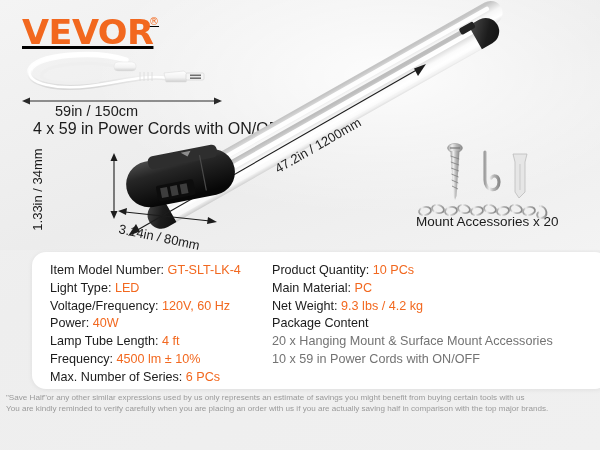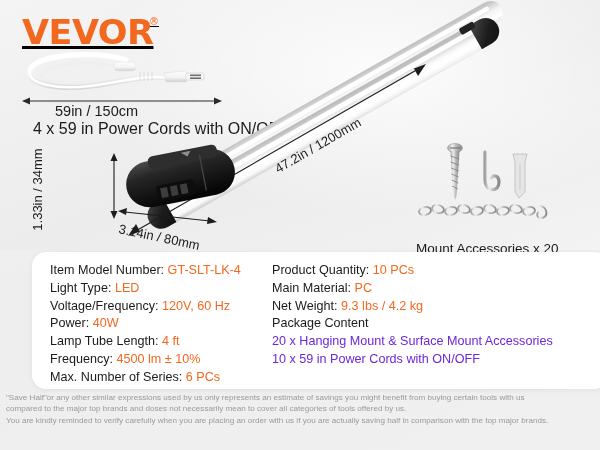--- a/index.html
+++ b/index.html
@@ -82,21 +82,21 @@
     transform-origin: left center;
   }
   #dim-length {
     left: 276px; top: 162px;
     font-size: 13px;
     transform: rotate(-30deg);
     transform-origin: left center;
   }
   #mount-label {
     position: absolute;
-    left: 416px; top: 241px;
+    left: 416px; top: 214px;
     font-size: 13.5px;
     color: #1b1b1b;
     white-space: nowrap;
   }
 
   
   #spec-panel {
     position: absolute;
     left: 32px; top: 252px;
     width: 577px; height: 137px;
@@ -110,21 +110,21 @@
   #spec-col-left  { width: 238px; padding-left: 18px; }
   #spec-col-right { width: 290px; padding-left: 2px; }
 
   .spec-row {
     font-size: 12.6px;
     line-height: 17.8px;
     color: #1b1b1b;
     white-space: nowrap;
   }
   .spec-val { color: #F2681F; }
-  .spec-row-orange { color: #6d28d9; font-size: 12.6px; line-height: 17.8px; white-space: nowrap; }
+  .spec-row-orange { color: #737373; font-size: 12.6px; line-height: 17.8px; white-space: nowrap; }
 
   
   #footer {
     position: absolute;
     left: 6px; top: 392px;
     width: 590px;
   }
   .footer-line {
     font-size: 8.1px;
     line-height: 11.4px;
@@ -372,17 +372,16 @@
         <span>Package Content</span>
       </div>
       <div class="spec-row-orange">20 x Hanging Mount &amp; Surface Mount Accessories</div>
       <div class="spec-row-orange">10 x 59 in Power Cords with ON/OFF</div>
     </div>
 
   </div>
 
   <div id="footer">
     <div class="footer-line">"Save Half"or any other similar expressions used by us only represents an estimate of savings you might benefit from buying certain tools with us</div>
-    <div class="footer-line">compared to the major top brands and doses not necessarily mean to cover all categories of tools offered by us.</div>
     <div class="footer-line">You are kindly reminded to verify carefully when you are placing an order with us if you are actually saving half in comparison with the top major brands.</div>
   </div>
 
 </div>
 
 </body></html>

